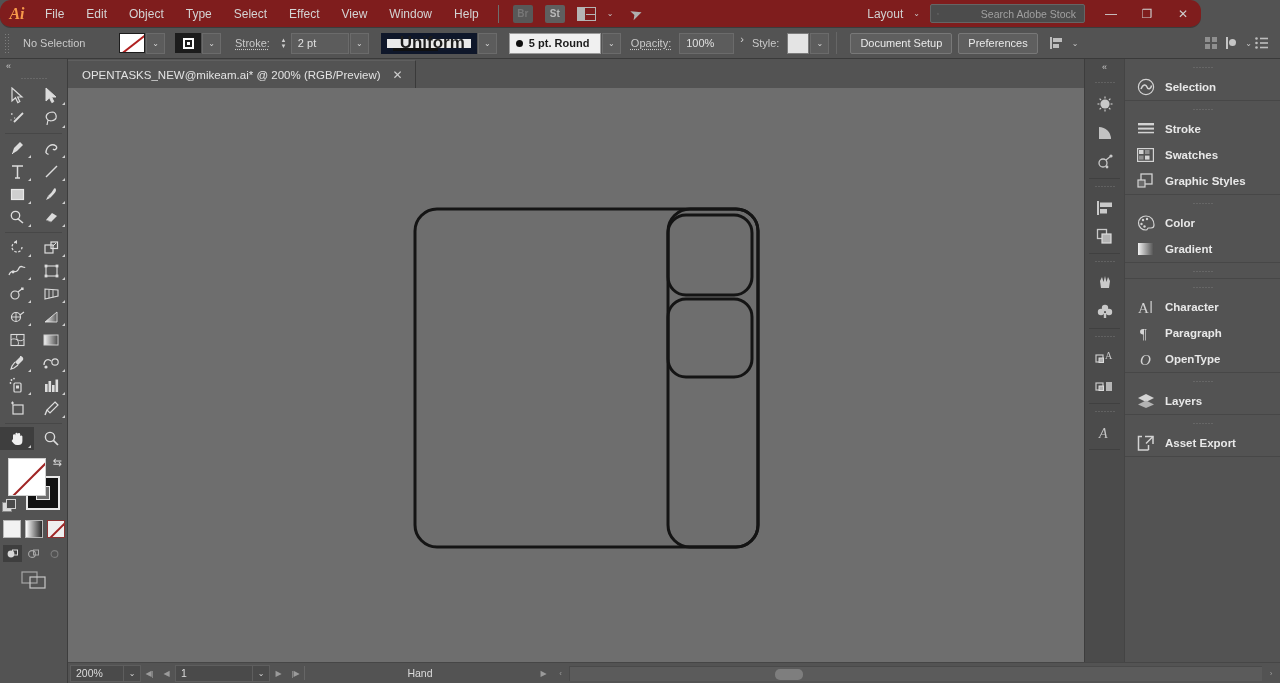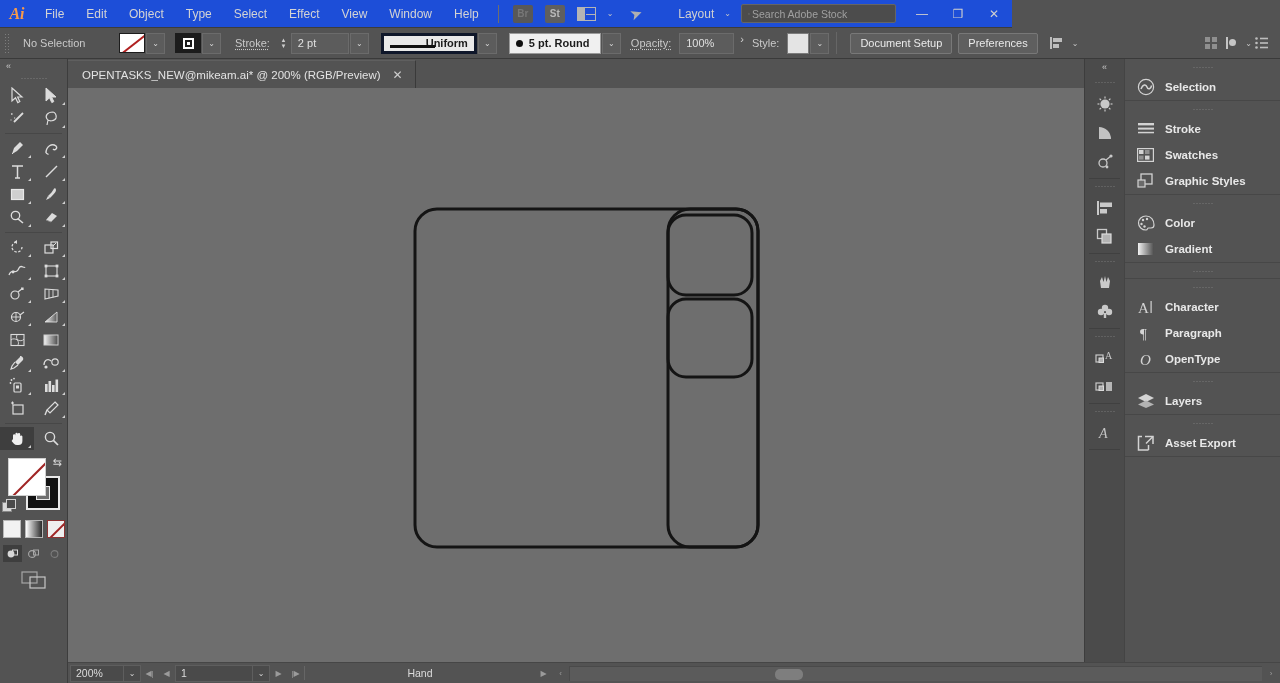--- a/index.html
+++ b/index.html
@@ -8,23 +8,24 @@
     width: 1280px; height: 683px;
     overflow: hidden;
     background: #535353;
     font-family: "Liberation Sans", sans-serif;
     -webkit-font-smoothing: antialiased;
   }
   #app { position: relative; width: 1280px; height: 683px; }
 
   
   .menubar {
-    position: absolute; left: 0; top: 0; width: 1012px; height: 28px;
-    background: #1d4ed8; display: flex; align-items: center;
+    position: absolute; left: 0; top: 0; width: 1201px; height: 28px;
+    background: #7f1d1d; display: flex; align-items: center;
     border-bottom: 1px solid #3c3c3c;
+    border-radius: 11px;
   }
   .ai-logo {
     width: 34px; height: 28px; display: flex; align-items: center; justify-content: center;
     color: #f79a4b; font-weight: bold; font-size: 16px; font-style: italic;
     font-family: "Liberation Serif", serif;
   }
   .menu-item {
     padding: 0 11px; height: 28px; line-height: 28px;
     color: #d4d4d4; font-size: 12px; cursor: default; white-space: nowrap;
   }
@@ -58,21 +59,21 @@
     display: flex; align-items: center; gap: 6px; color: #d0d0d0;
     font-size: 12px; padding: 0 10px; height: 28px; cursor: default;
   }
   .search-box {
     width: 155px; height: 19px; background: #4c4c4c; border: 1px solid #656565;
     border-radius: 2px; display: flex; align-items: center; padding: 0 6px;
     margin-right: 8px;
   }
   .search-box input {
     flex: 1; background: transparent; border: 0; outline: 0;
-    color: #a8a8a8; font-size: 10.5px; font-family: "Liberation Sans", sans-serif;
+    color: #a8a8a8; font-size: 10.5px; font-family: "Liberation Sans", sans-serif; text-align: right;
   }
   .search-box input::placeholder { color: #a0a0a0; }
   .win-btn {
     width: 36px; height: 28px; display: flex; align-items: center;
     justify-content: center; color: #cfcfcf; font-size: 12px; cursor: default;
   }
 
   
   .controlbar {
     position: absolute; left: 0; top: 28px; width: 1280px; height: 31px;
@@ -116,23 +117,23 @@
     height: 21px; background: #5c5c5c; border: 1px solid #6b6b6b;
     color: #e0e0e0; font-size: 11px; display: flex; align-items: center;
     padding: 0 6px;
   }
   .stepper {
     width: 11px; height: 21px; display: flex; flex-direction: column;
     align-items: center; justify-content: center; color: #cdcdcd;
     font-size: 6px; line-height: 6px; margin-right: 2px;
   }
   .uniform-box {
-    height: 21px; width: 96px; background: #e9e9e9; border: 3px solid #0f172a;
+    height: 21px; width: 96px; background: #e9e9e9; border: 6px solid #0f172a;
     display: flex; align-items: center; justify-content: flex-end;
-    padding: 0 6px; color: #1c1c1c; font-size: 11px; font-weight: bold;
+    padding: 0 6px; color: #1c1c1c; font-size: 17px; font-weight: bold;
     position: relative;
   }
   .uniform-box::before {
     content: ""; position: absolute; left: 6px; top: 9px; width: 45px;
     height: 3px; background: #111;
   }
   .round-box {
     height: 21px; width: 92px; background: #f0f0f0; border: 1px solid #9a9a9a;
     display: flex; align-items: center; padding: 0 6px; gap: 6px;
     color: #1c1c1c; font-size: 11px; font-weight: bold;

